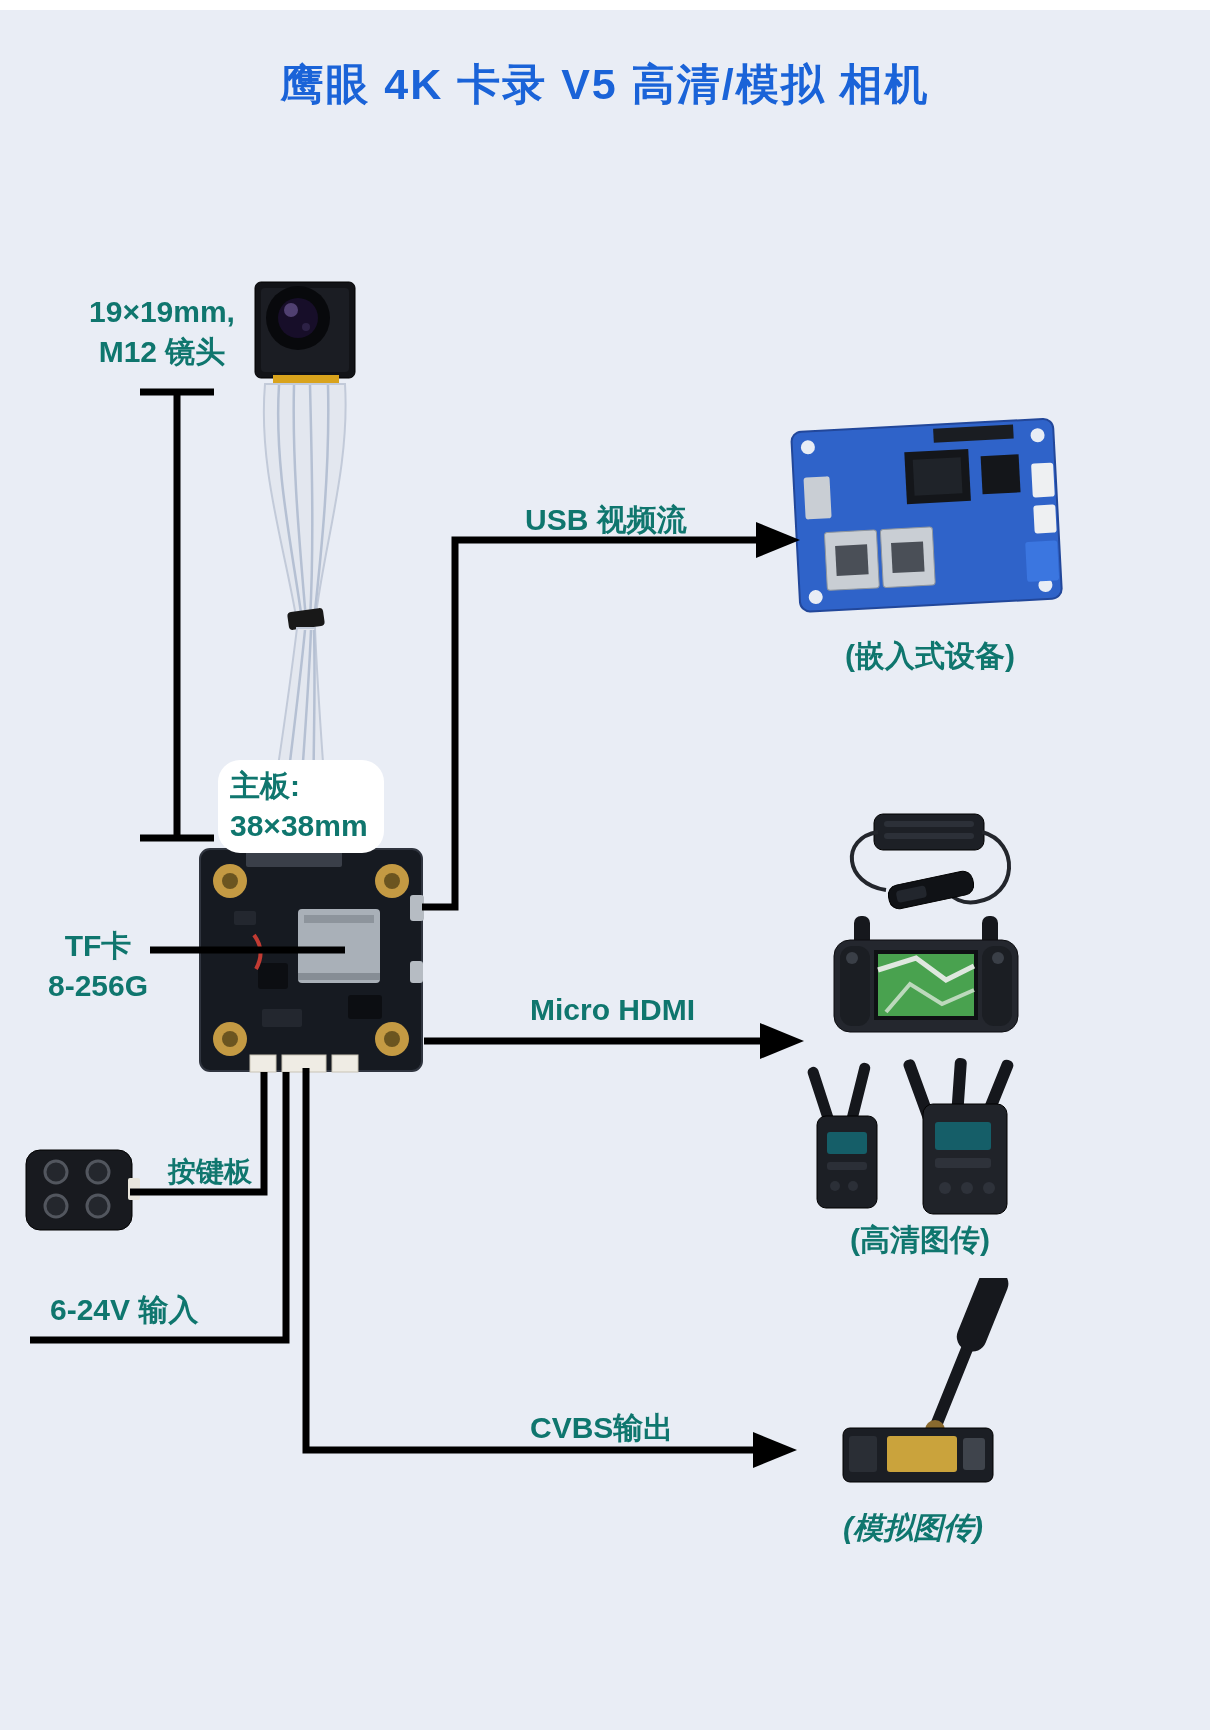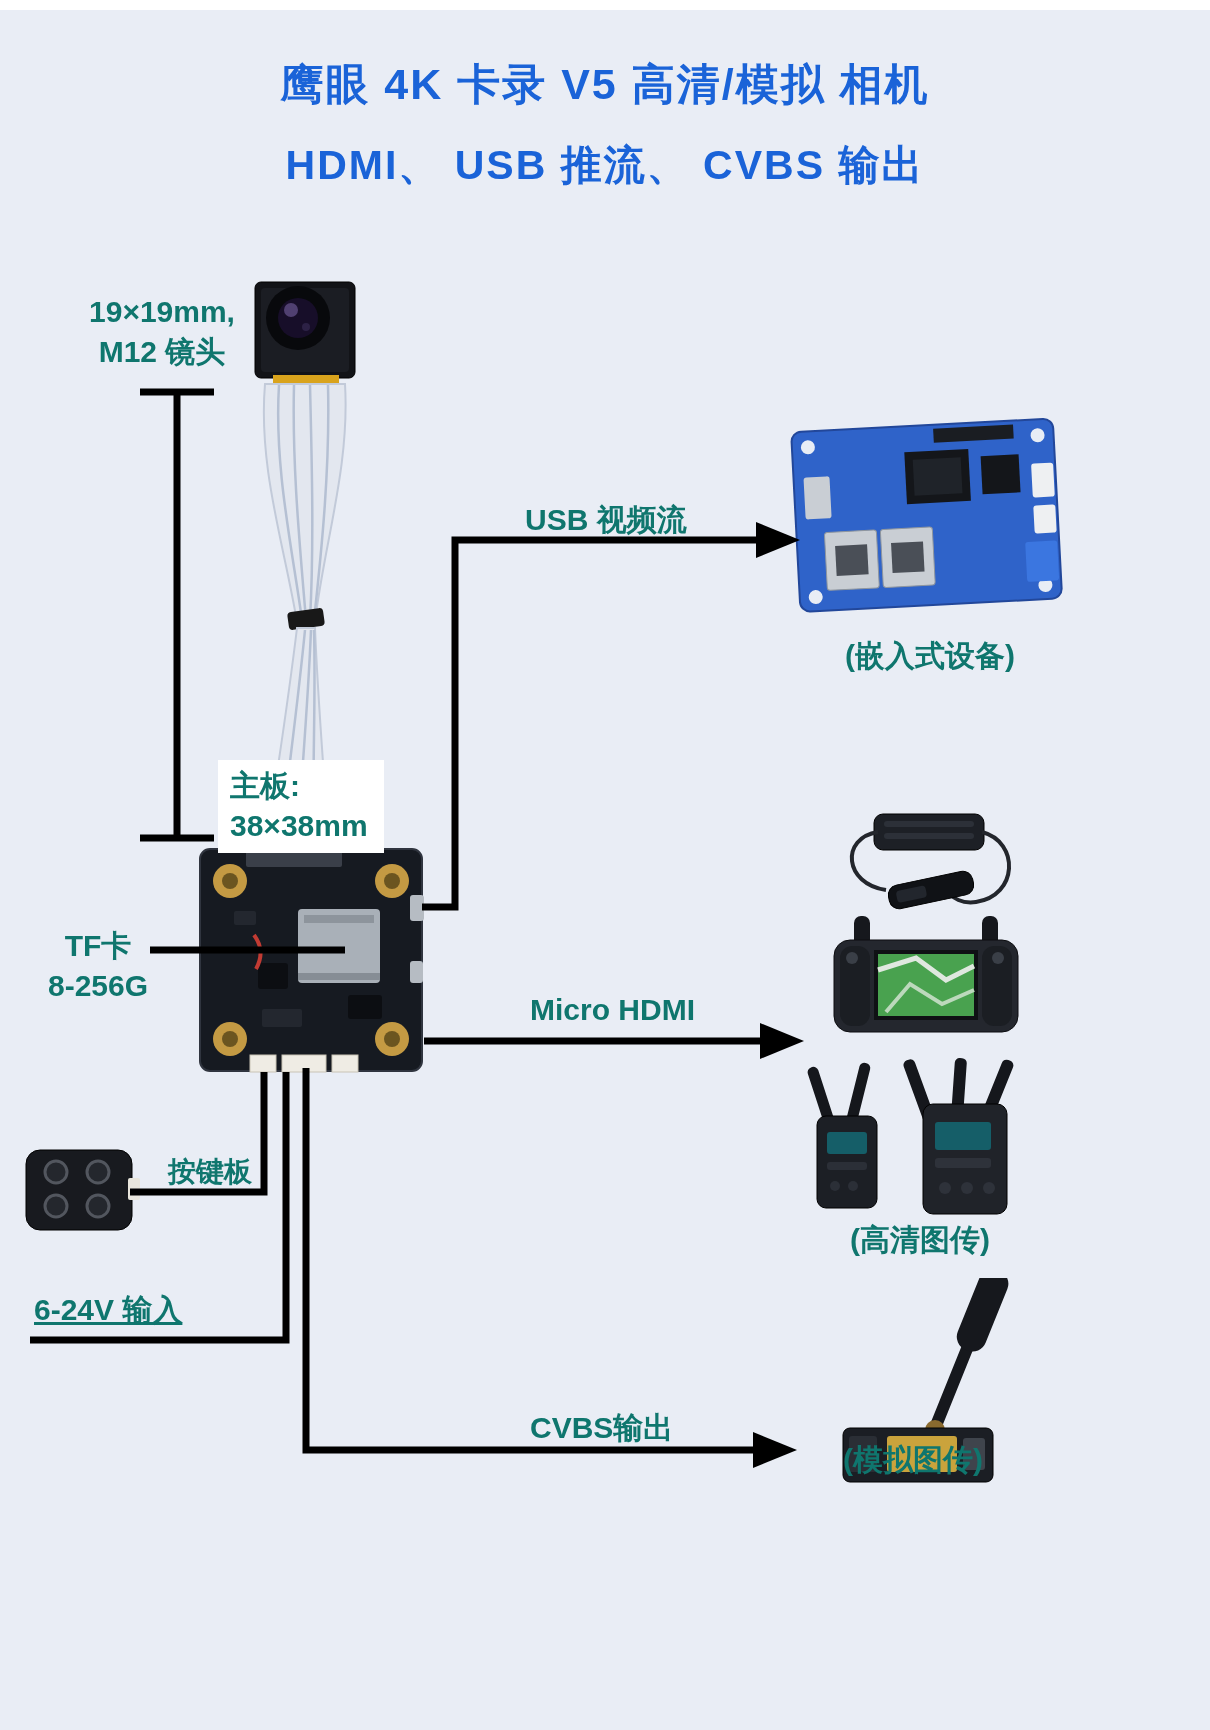--- a/index.html
+++ b/index.html
@@ -18,50 +18,49 @@
   }
   .title{top:46px;font-size:43px;}
   .subtitle{top:128px;font-size:41px;}
   .lbl{
     position:absolute;font-weight:bold;color:#0f766e;
     font-size:30px;line-height:1.32;z-index:4;white-space:nowrap;
   }
   .center{text-align:center;}
   #camera-label{left:62px;top:282px;width:200px;}
   #cable-label{left:90px;top:560px;width:180px;}
-  #mainboard-label{left:218px;top:750px;background:#ffffff;padding:6px 16px 8px 12px;}
+  #mainboard-label{left:218px;top:750px;background:#ffffff;padding:6px 16px 8px 12px;border-radius:22px;}
   #tf-label{left:28px;top:916px;width:140px;}
   #usb-label{left:525px;top:490px;}
   #embedded-label{left:790px;top:626px;width:280px;}
   #herelink-label{left:806px;top:758px;width:230px;}
   #hdmi-label{left:530px;top:980px;}
   #hd-trans-label{left:800px;top:1210px;width:240px;text-align:center;}
   #button-label{left:168px;top:1144px;font-size:28px;}
-  #power-label{left:34px;top:1280px;text-decoration:underline;}
+  #power-label{left:50px;top:1280px;}
   #cvbs-label{left:530px;top:1398px;}
-  #analog-label{left:788px;top:1430px;width:250px;}
+  #analog-label{left:788px;top:1498px;width:250px;font-style:italic;}
 
   .dev{position:absolute;z-index:2;}
   #camera-svg{left:243px;top:268px;}
   #cable-svg{left:230px;top:372px;}
   #board-svg{left:198px;top:833px;}
   #blueboard-svg{left:788px;top:405px;transform:rotate(-3deg);}
   #herelink-svg{left:826px;top:798px;}
   #hdtx-svg{left:795px;top:1048px;}
   #analogtx-svg{left:835px;top:1268px;}
   #buttons-svg{left:24px;top:1136px;}
   #lines-svg{position:absolute;left:0;top:0;z-index:3;pointer-events:none;}
 </style>
 </head>
 <body>
 
 <div class="page">
 
   <div class="title">鹰眼 4K 卡录 V5  高清/模拟 相机</div>
-  <div class="subtitle">HDMI、 USB 推流、 CVBS 输出</div>
 
   <svg id="camera-svg" class="dev" width="125" height="112" viewBox="0 0 125 112">
     <rect x="12" y="4" width="100" height="96" rx="6" fill="#121317" stroke="#000"></rect>
     <rect x="18" y="10" width="88" height="84" rx="4" fill="#1b1d23"></rect>
     <circle cx="55" cy="40" r="32" fill="#08090c"></circle>
     <circle cx="55" cy="40" r="20" fill="#170e29"></circle>
     <circle cx="48" cy="32" r="7" fill="#5a497e" opacity="0.85"></circle>
     <circle cx="63" cy="49" r="4" fill="#3b2f58" opacity="0.6"></circle>
     <rect x="30" y="97" width="66" height="13" fill="#d9a31c"></rect>
   </svg>

